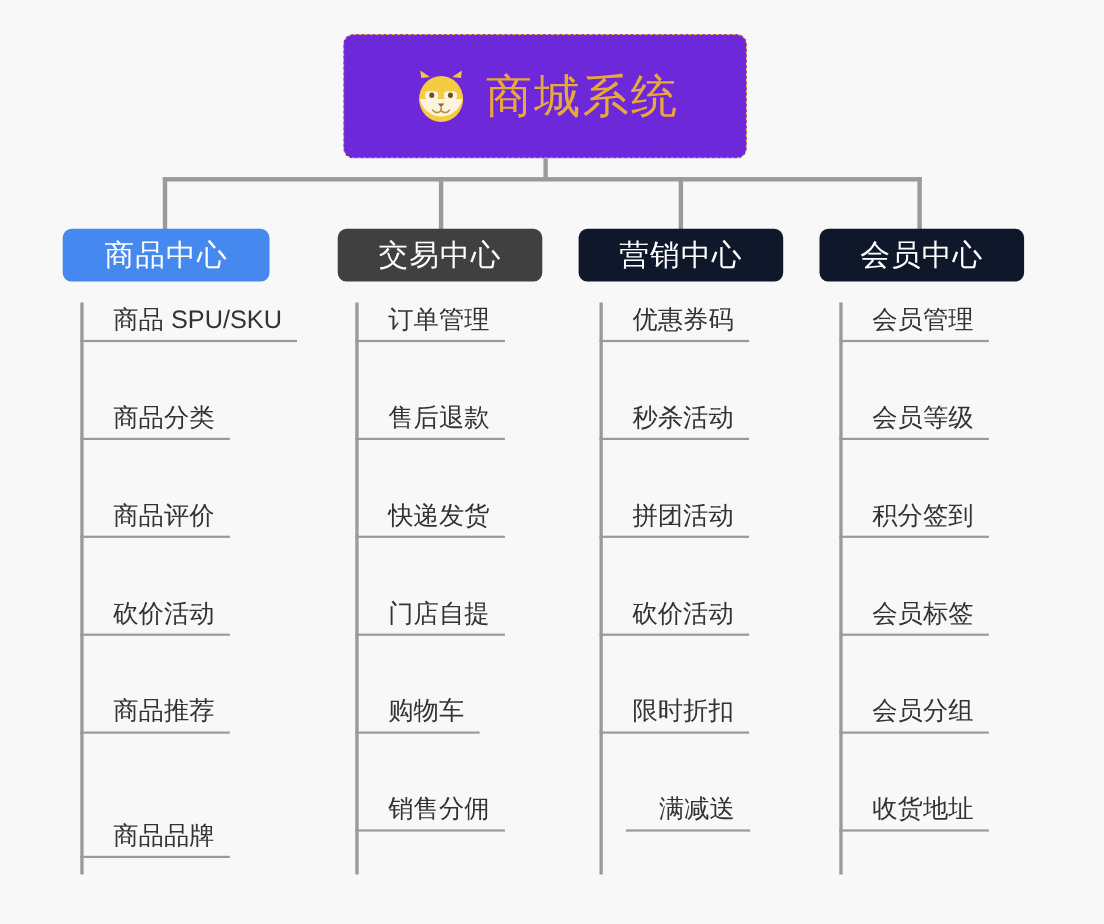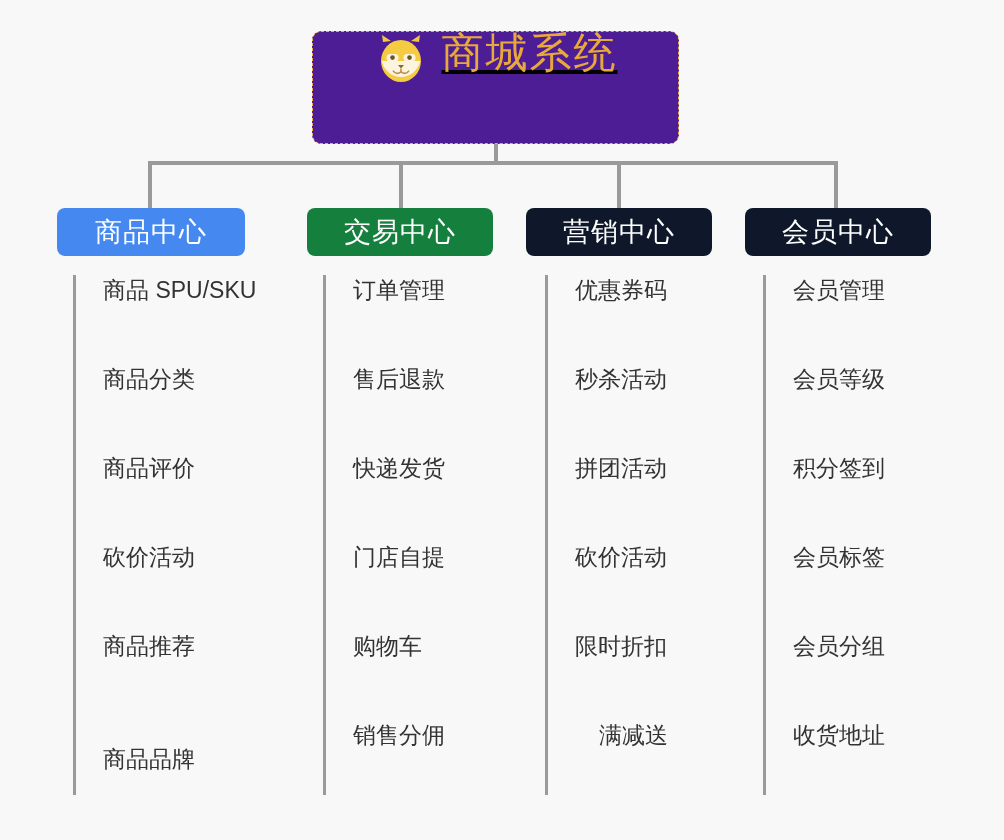--- a/index.html
+++ b/index.html
@@ -17,28 +17,27 @@
     background: #f8f8f8;
   }
 
   
   .root-box {
     position: absolute;
     left: 312px;
     top: 31px;
     width: 367px;
     height: 113px;
-    background: #4c1d95;
+    background: #6d28d9;
     border: 1px dashed #e9b252;
     border-radius: 9px;
     display: flex;
-    align-items: flex-start;
+    align-items: center;
     justify-content: center;
     gap: 14px;
-    text-decoration: underline;
   }
   .root-emoji {
     width: 54px;
     height: 54px;
     flex: 0 0 54px;
     position: relative;
   }
   .root-title {
     font-size: 42px;
     line-height: 1;
@@ -78,20 +77,21 @@
     position: absolute;
     left: 0;
     top: 0;
     width: 3px;
     background: #9a9a9a;
   }
   .leaf {
     position: absolute;
     left: 0;
     display: flex;
+    flex-direction: column;
     justify-content: flex-start;
   }
   .leaf-label {
     font-size: 23px;
     color: #333333;
     white-space: nowrap;
     padding: 0 14px 6px 30px;
     line-height: 1.1;
   }
   .leaf-rule {
@@ -127,21 +127,21 @@
   <div class="conn conn-v" style="left: 494px; top: 144px; width: 4px; height: 19px; background: rgb(154, 154, 154);"></div>
   <div class="conn conn-h" style="left: 148px; top: 161px; width: 690px; height: 4px; background: rgb(154, 154, 154);"></div>
   <div class="conn conn-v" style="left: 148px; top: 161px; height: 48px; background: rgb(154, 154, 154);"></div>
   <div class="conn conn-v" style="left: 399px; top: 161px; height: 48px; background: rgb(154, 154, 154);"></div>
   <div class="conn conn-v" style="left: 617px; top: 161px; height: 48px; background: rgb(154, 154, 154);"></div>
   <div class="conn conn-v" style="left: 834px; top: 161px; height: 48px; background: rgb(154, 154, 154);"></div>
 
   <div class="cat-box" style="left: 57px; top: 208px; width: 188px; background: rgb(69, 137, 240);">
     <span>商品中心</span>
   </div>
-  <div class="cat-box" style="left: 307px; top: 208px; width: 186px; background: #15803d;">
+  <div class="cat-box" style="left: 307px; top: 208px; width: 186px; background: #404040;">
     <span>交易中心</span>
   </div>
   <div class="cat-box" style="left: 526px; top: 208px; width: 186px; background: #0f172a;">
     <span>营销中心</span>
   </div>
   <div class="cat-box" style="left: 745px; top: 208px; width: 186px; background: #0f172a;">
     <span>会员中心</span>
   </div>
 
   <div class="subtree" style="left: 73px; height: 520px;">

